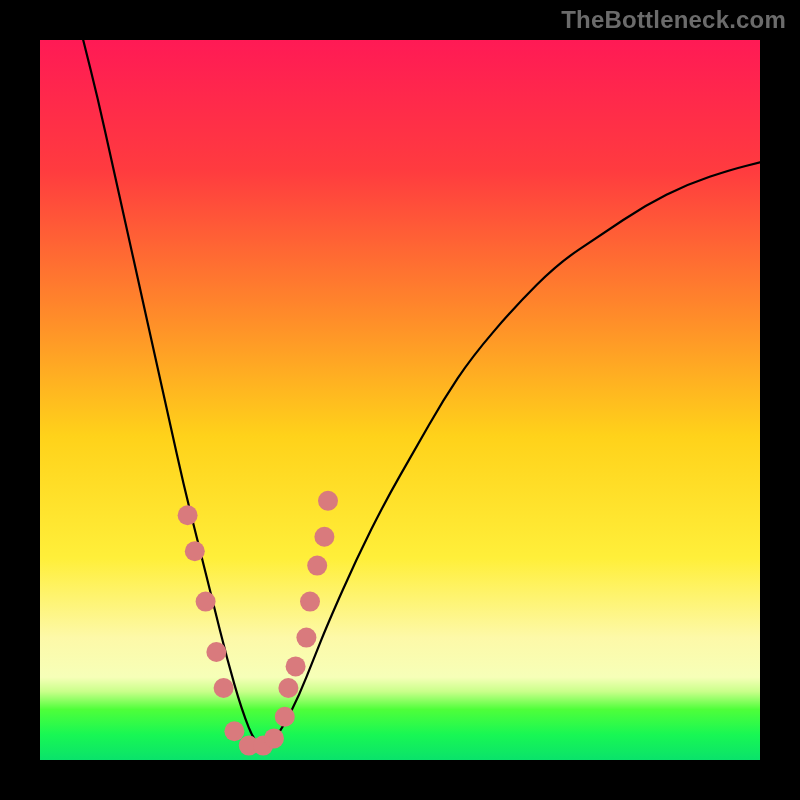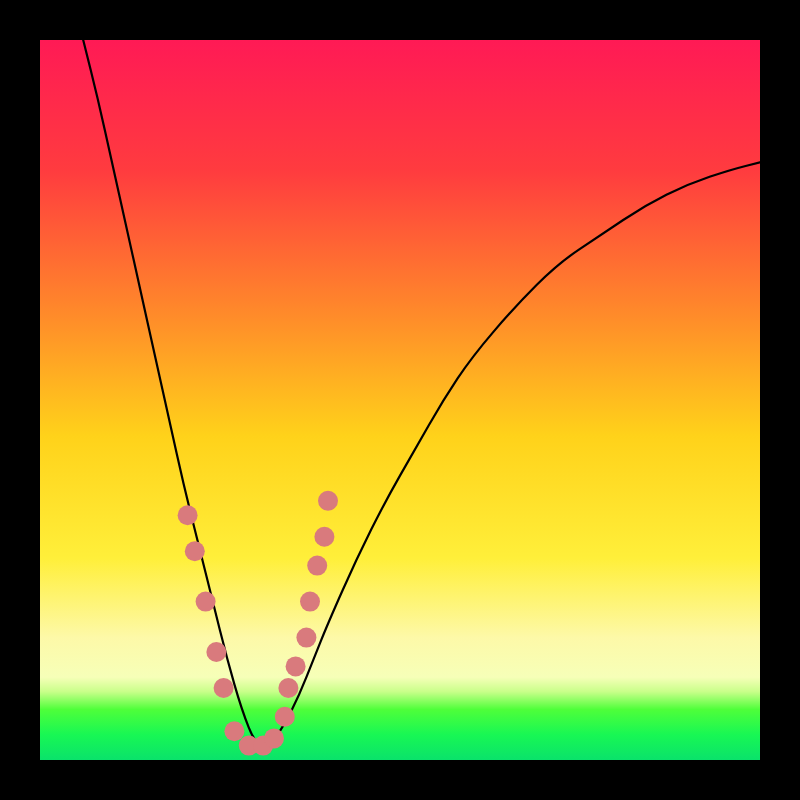--- a/index.html
+++ b/index.html
@@ -36,20 +36,21 @@
     user-select: none;
   }
   svg {
     display: block;
   }
 </style>
 </head>
 <body>
 
 <div class="frame">
+  <div class="watermark">TheBottleneck.com</div>
 
   <div class="plot-area">
     <svg id="chart-svg" width="720" height="720" viewBox="0 0 720 720">
         <defs>
           <linearGradient id="bg-grad" x1="0" y1="0" x2="0" y2="1">
             <stop offset="0%" stop-color="#ff1a55"></stop>
             <stop offset="18%" stop-color="#ff3b3f"></stop>
             <stop offset="38%" stop-color="#ff8a2a"></stop>
             <stop offset="55.00000000000001%" stop-color="#ffd21a"></stop>
             <stop offset="72%" stop-color="#ffef3a"></stop>

